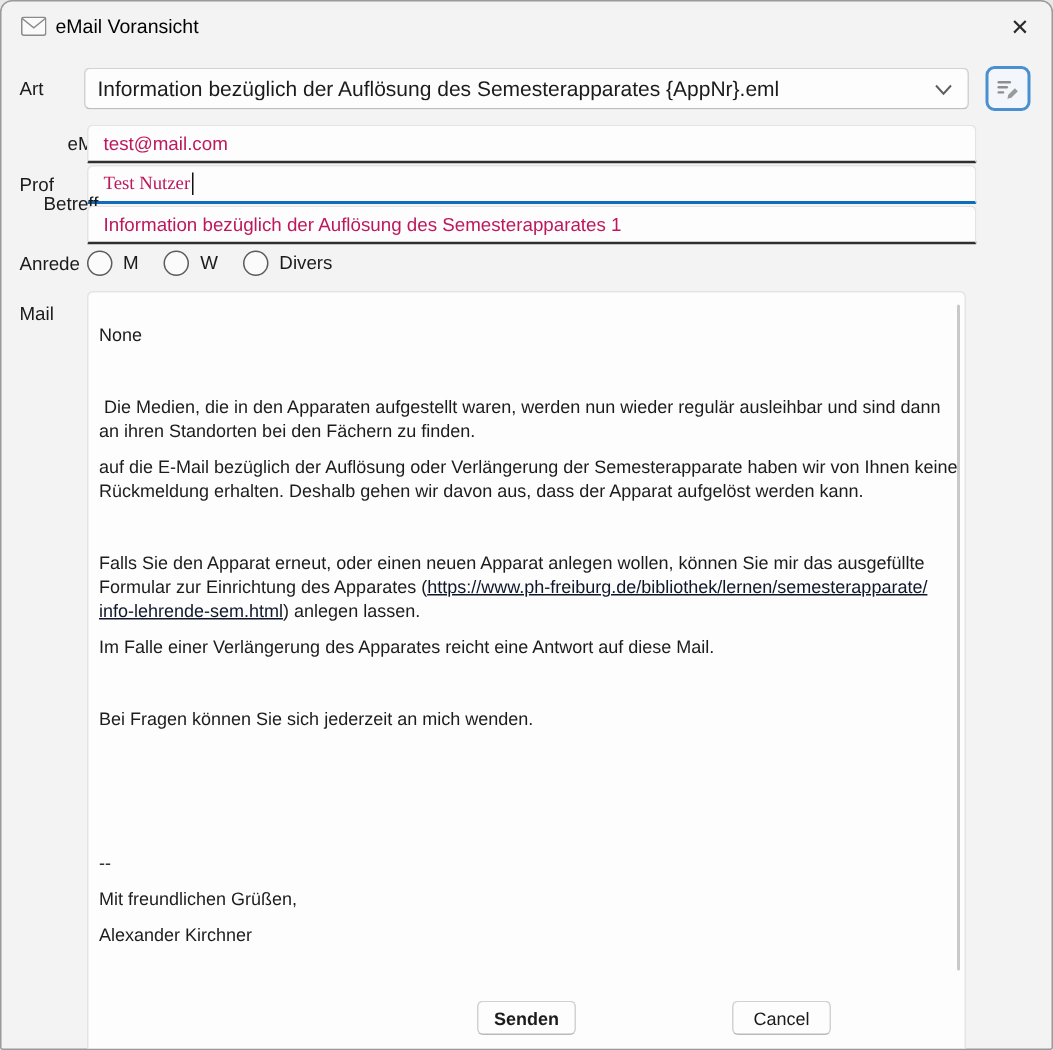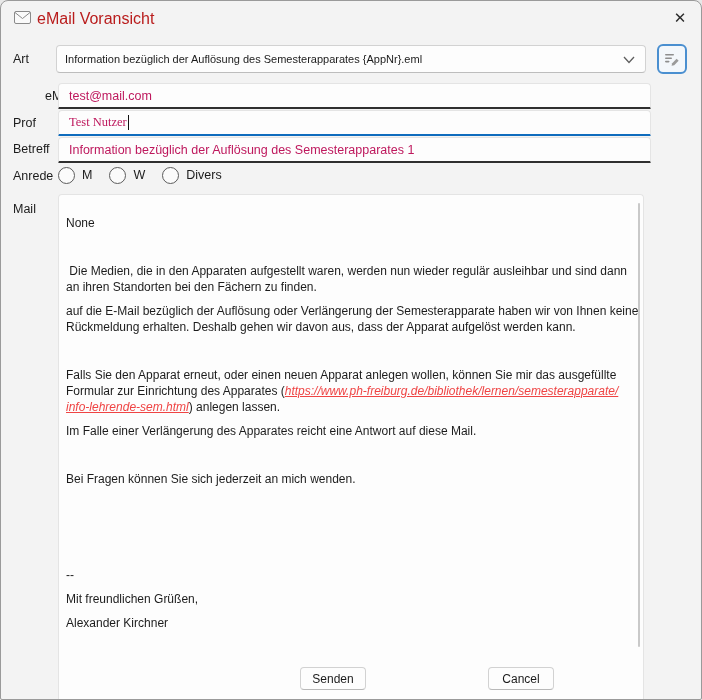--- a/index.html
+++ b/index.html
@@ -8,36 +8,36 @@
 
   .dialog{
     position:relative;width:702px;height:700px;background:#f3f3f3;
     border:1px solid #9a9a9a;border-radius:8px 8px 2px 2px;overflow:hidden;
     color:#1b1b1b;
   }
 
   
   .titlebar{position:absolute;left:0;top:0;right:0;height:32px;}
   .title-icon{position:absolute;left:13px;top:10px;width:17px;height:13px;}
-  .title-text{position:absolute;left:36px;top:9px;font-size:16px;color:#b91c1c;}
+  .title-text{position:absolute;left:36px;top:9px;font-size:13px;color:#000000;}
   .close-btn{
     position:absolute;right:6px;top:3px;width:30px;height:27px;border:none;background:transparent;
     font-size:15px;color:#2a2a2a;cursor:default;display:flex;align-items:center;justify-content:center;
     font-family:"Liberation Sans",sans-serif;padding:0;
   }
 
   .row-label{position:absolute;left:12px;font-size:12.5px;color:#1b1b1b;}
 
   
   .combobox{
     position:absolute;left:55px;top:44px;width:590px;height:28px;
     background:#fdfdfd;border:1px solid #d2d2d2;border-bottom-color:#bdbdbd;border-radius:4px;
     display:flex;align-items:center;padding:0 28px 0 8px;
   }
-  .combobox .value{font-size:11px;color:#1b1b1b;white-space:nowrap;overflow:hidden;}
+  .combobox .value{font-size:14px;color:#1b1b1b;white-space:nowrap;overflow:hidden;}
   .combo-chevron{position:absolute;right:10px;top:9px;width:12px;height:10px;}
 
   
   .edit-btn{
     position:absolute;left:656px;top:43px;width:30px;height:30px;border-radius:6px;
     border:2px solid #4a8fd0;background:#f3f7fb;display:flex;align-items:center;justify-content:center;
     padding:0;
   }
 
   
@@ -59,30 +59,30 @@
   .radio-label{font-size:12.5px;color:#1b1b1b;}
 
   
   .mailbox{
     position:absolute;left:57px;top:193px;width:586px;height:578px;
     background:#fdfdfd;border:1px solid #e4e4e4;border-bottom:2px solid #5f5f5f;
     border-radius:4px 4px 1px 1px;padding:20px 14px 6px 7px;overflow:hidden;
   }
   .mailbox .para{margin:0 0 8px 0;}
   .mailbox .bodyline{font-size:12px;line-height:16px;color:#1c1c1c;white-space:pre;}
-  .maillink{color:#ef4444;text-decoration:underline;font-style:italic;}
+  .maillink{color:#0f172a;text-decoration:underline;}
   .scroll-thumb{position:absolute;right:3px;top:8px;width:2px;height:444px;background:#c9c9c9;border-radius:1px;}
 
   
   .dlg-btn{
     position:absolute;top:666px;width:66px;height:23px;background:#fdfdfd;
     border:1px solid #d2d2d2;border-bottom-color:#b9b9b9;border-radius:4px;
     font-size:12px;color:#1b1b1b;font-family:"Liberation Sans",sans-serif;padding:0;
   }
-  .btn-send{left:299px;}
+  .btn-send{left:317px;font-weight:bold;}
   .btn-cancel{left:487px;}
 
   svg{display:block;}
 </style>
 </head>
 <body>
 
 <div class="dialog">
 
   <div class="titlebar">
@@ -122,21 +122,21 @@
   <div class="textfield" style="top:82px;">
     <span>test@mail.com</span>
   </div>
 
   <span class="row-label" style="top:115px;">Prof</span>
   <div class="textfield focused" style="top:109px;">
     <span>Test Nutzer</span>
       <span class="caret"></span>
   </div>
 
-  <span class="row-label" style="top:141px;">Betreff</span>
+  <span class="row-label" style="top:128px;margin-left:16px;">Betreff</span>
   <div class="textfield" style="top:136px;">
     <span>Information bezüglich der Auflösung des Semesterapparates 1</span>
   </div>
 
   <span class="row-label" style="top:168px;">Anrede</span>
   <div class="anrede-row" id="anrede-options">
       <span class="radio-option">
         <span class="radio-circle"></span>
         <span class="radio-label">M</span>
       </span>

